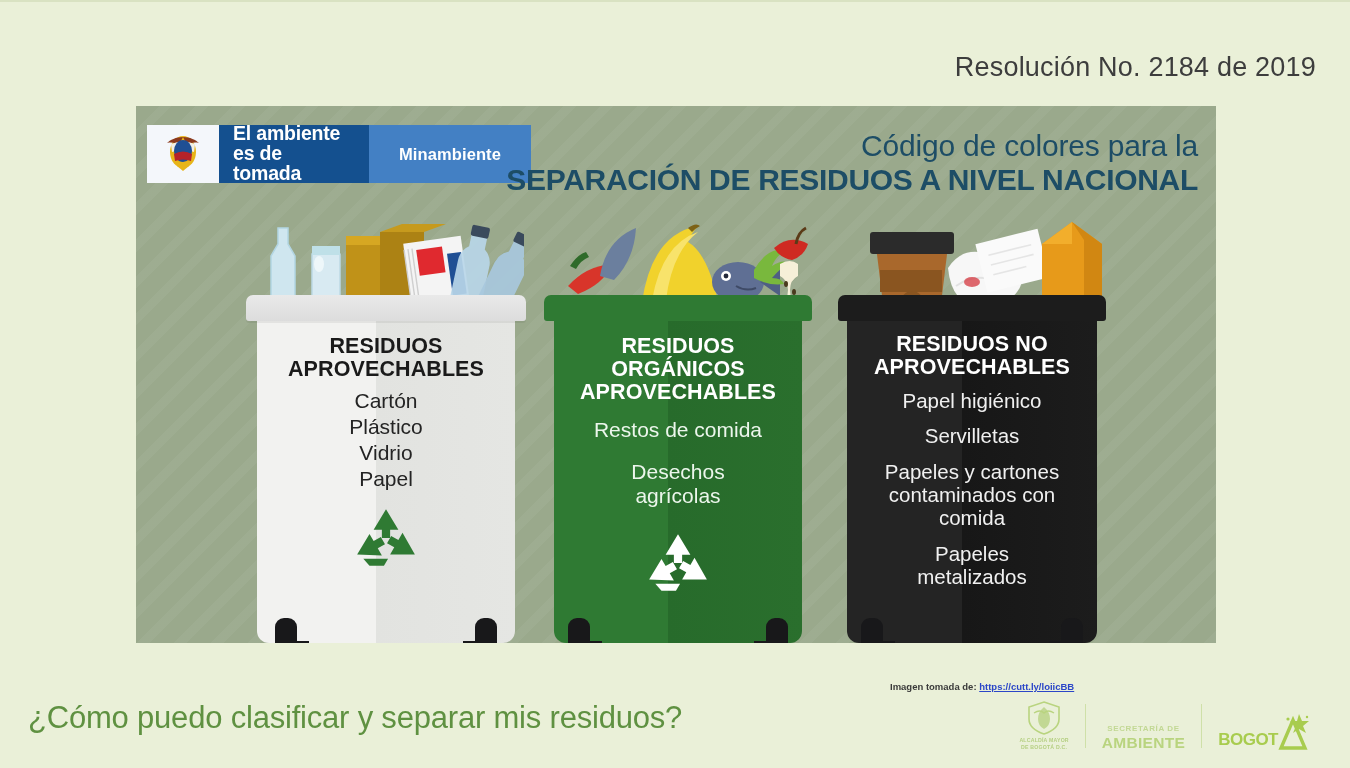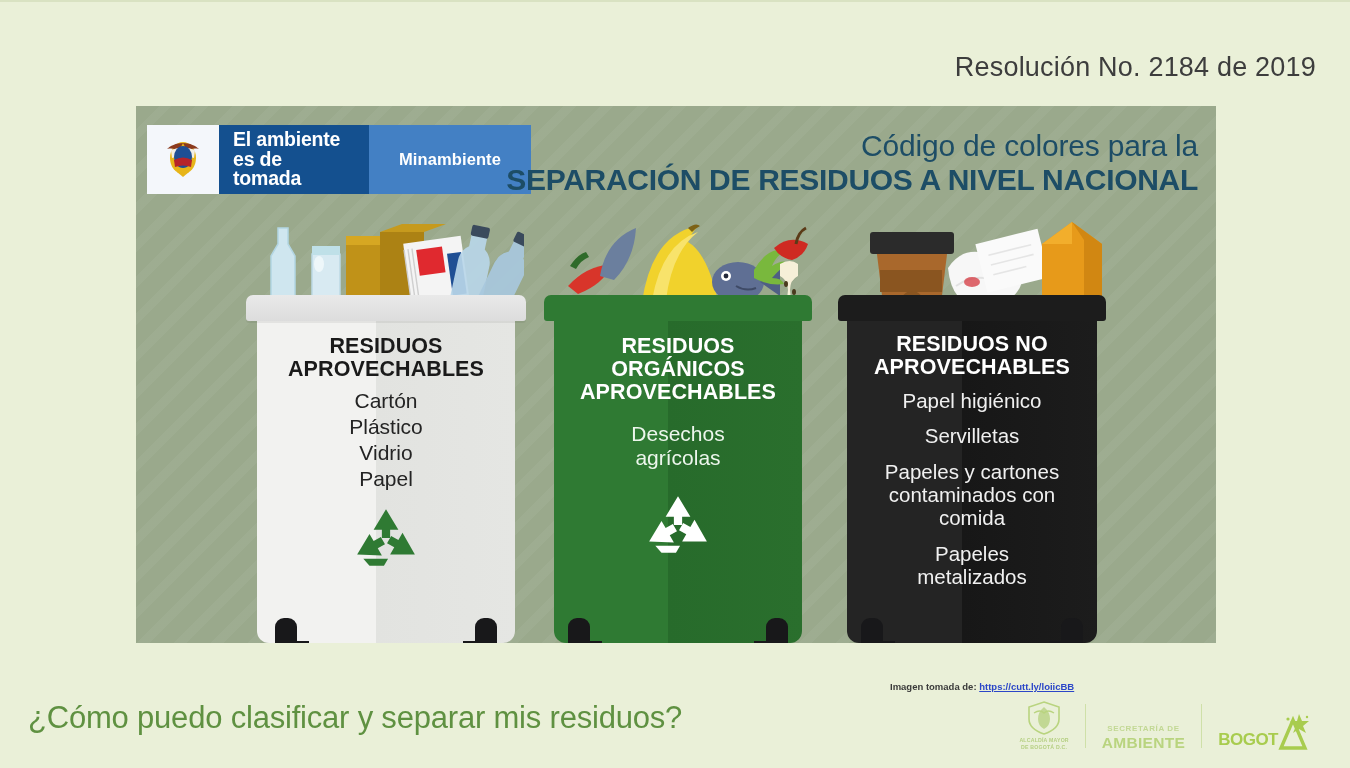--- a/index.html
+++ b/index.html
@@ -44,21 +44,21 @@
       rgba(0,0,0,0.0) 9px,
       rgba(0,0,0,0.0) 26px);
     pointer-events: none;
   }
 
   
   .gov-banner {
     position: absolute;
     left: 11px; top: 19px;
     display: flex;
-    height: 69px;
+    height: 58px;
     width: 384px;
     z-index: 4;
   }
   .gov-shield-box {
     width: 72px; background: #f4f7fb;
     display: flex; align-items: center; justify-content: center;
   }
   .shield { width: 40px; height: 48px; display:block; }
   .gov-blue {
     background: #14508f;
@@ -362,20 +362,21 @@
 
     <div class="bin" id="bin-green">
       <div class="bin-lid"></div>
       <div class="bin-body">
         <div class="bin-title">
           <div>RESIDUOS</div>
           <div>ORGÁNICOS</div>
           <div>APROVECHABLES</div>
         </div>
         <div class="bin-items" style="margin-top:14px;">
+          <div class="bi">Restos de comida</div>
           <div class="bi" style="margin-top:18px; padding:0 46px;">Desechos agrícolas</div>
         </div>
         <svg class="recycle" width="66" height="62" viewBox="0 0 64 60" style="margin-top:24px;">
           <g fill="#ffffff">
             <path d="M32 2 L44 22 L36 22 L36 30 L28 30 L28 22 L20 22 Z"></path>
             <path d="M4 46 L16 26 L20 33 L27 29 L31 36 L24 40 L28 47 Z"></path>
             <path d="M60 46 L36 46 L40 39 L33 35 L37 28 L44 32 L48 25 Z"></path>
             <path d="M10 50 L34 50 L30 57 L16 57 Z"></path>
           </g>
         </svg>

